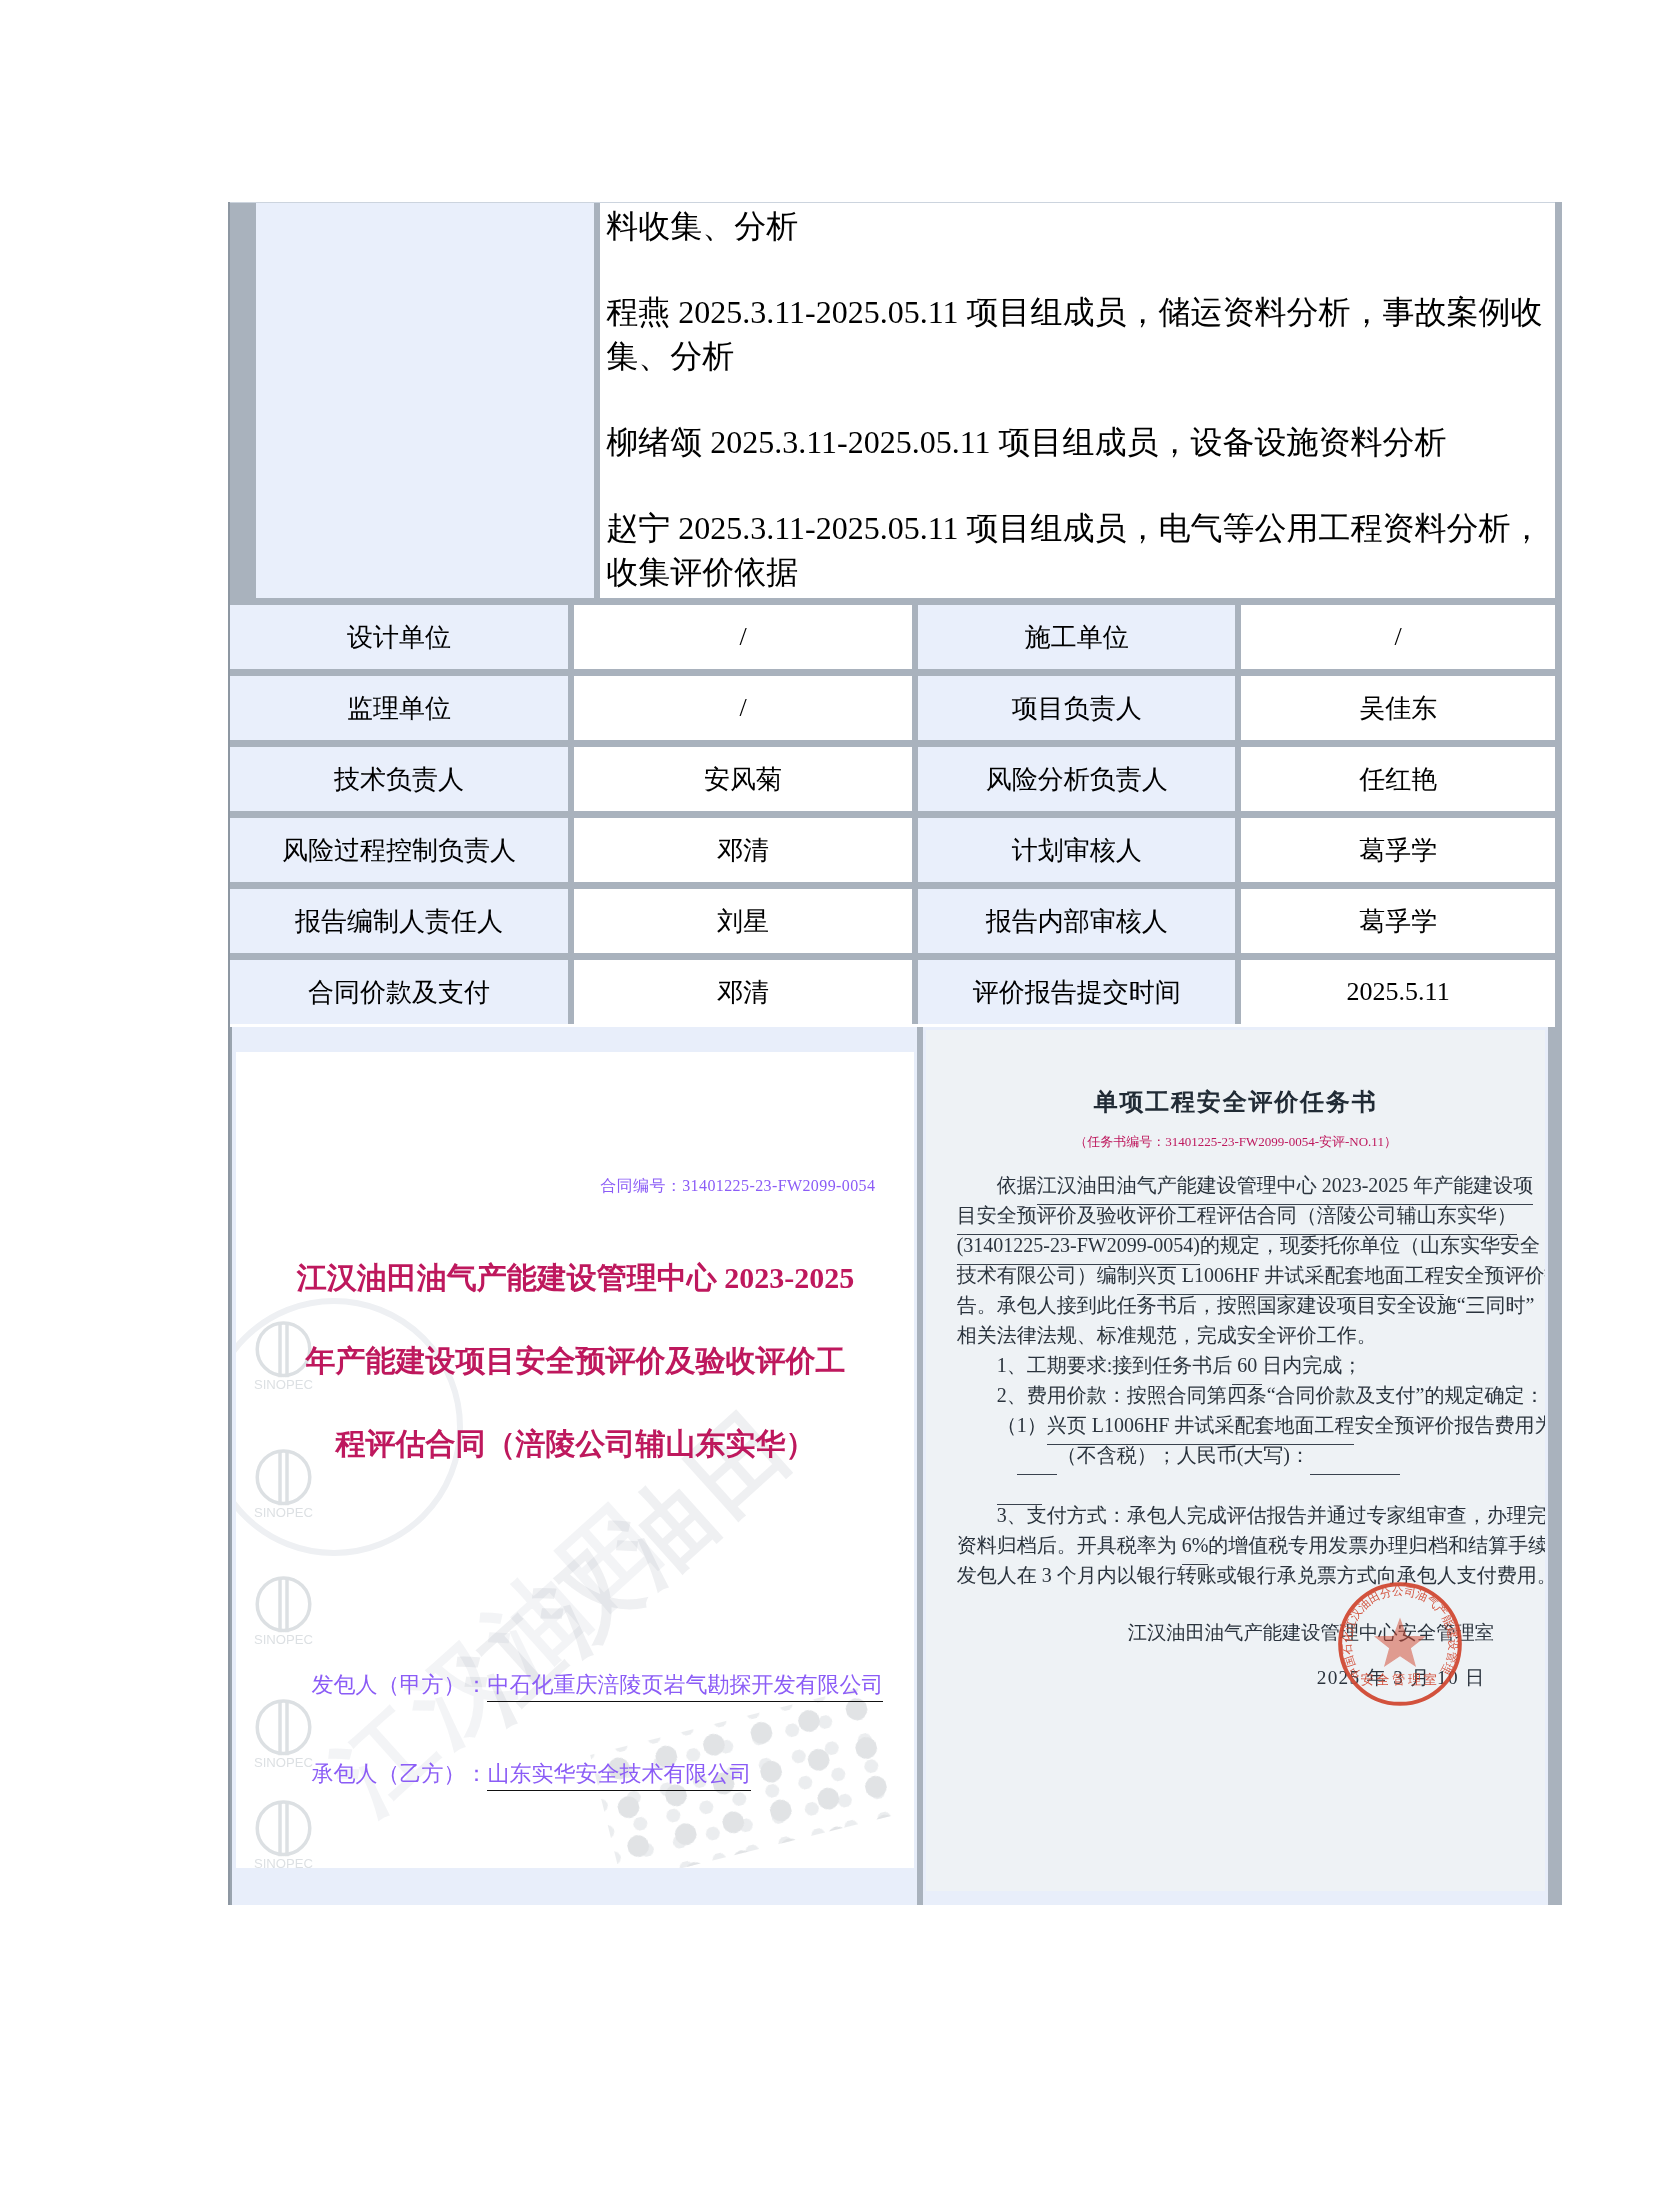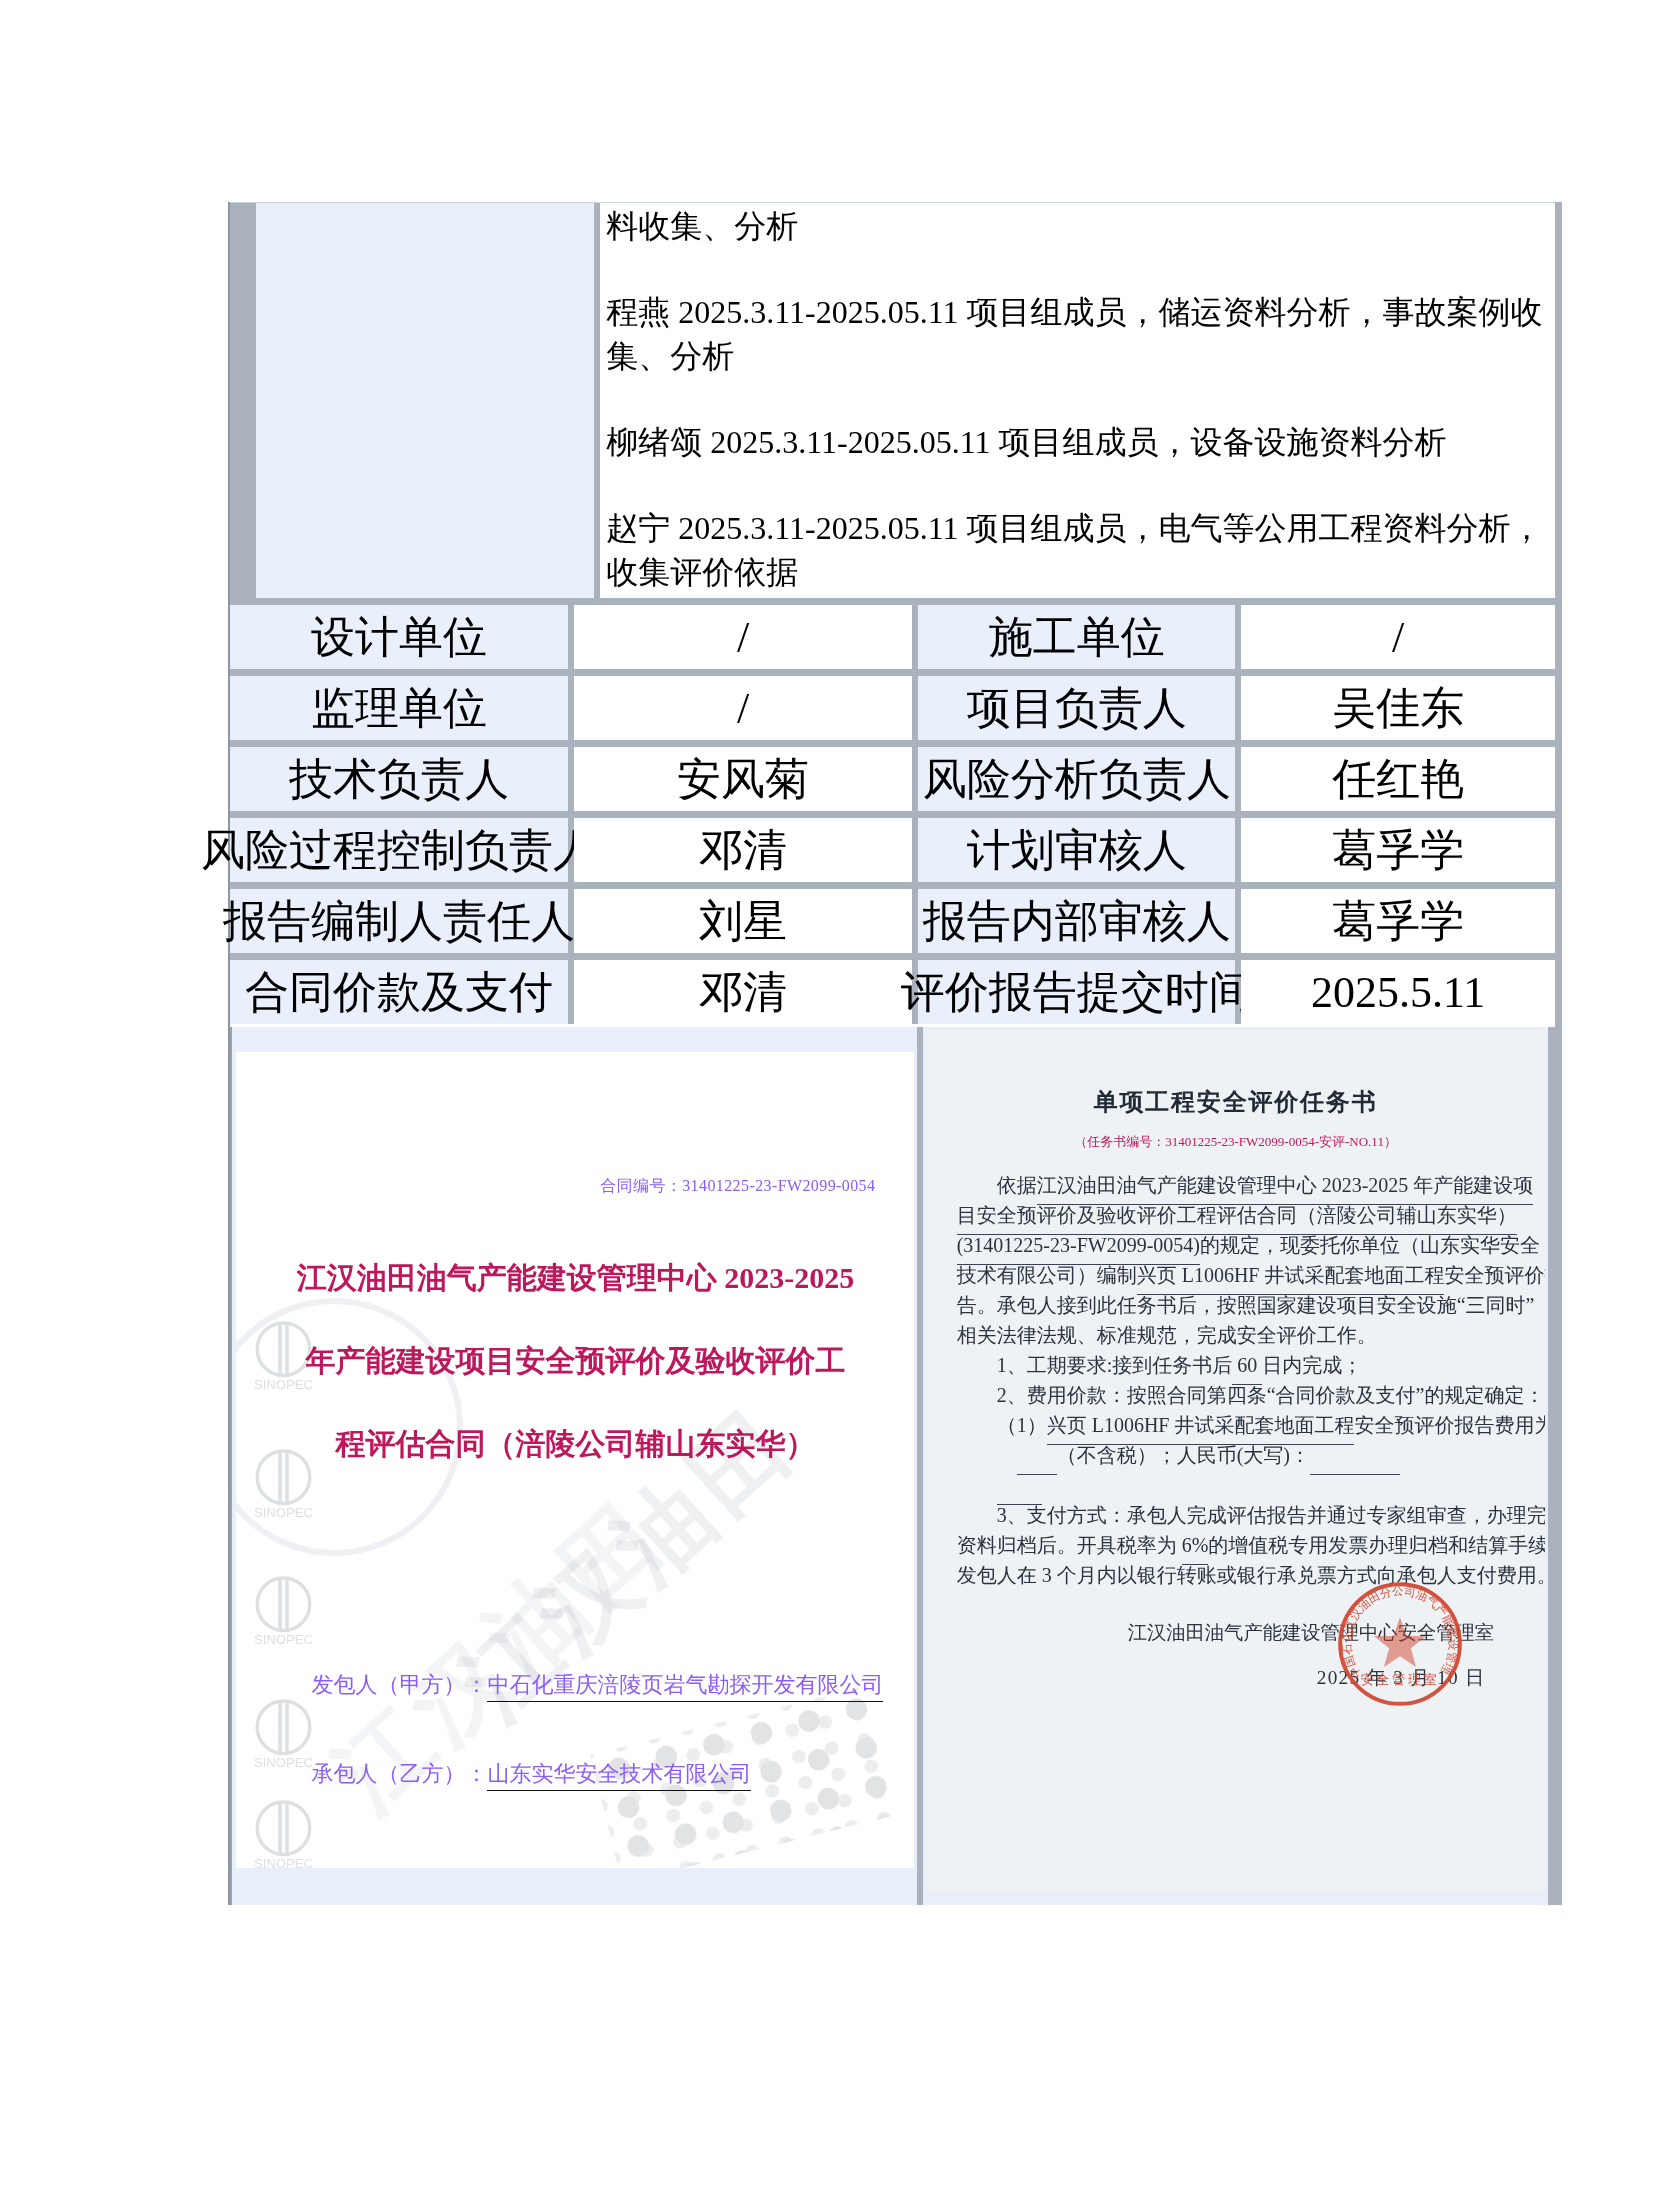--- a/index.html
+++ b/index.html
@@ -8,21 +8,21 @@
 
   
   .tbl{position:absolute;left:228px;top:202px;width:1325px;
        border-left:2.6px solid #8d97a2;border-right:7px solid #a9b2bd;}
   .bigrow{display:flex;gap:6.1px;background:#a9b2bd;height:395px;border-top:1.8px solid #ccd4de;padding-left:26px;}
   .bigrow .c1{width:338px;background:#e9effb;}
   .bigrow .c2{flex:1;background:#ffffff;padding:0.9px 4.4px 0 6.1px;font-size:32px;line-height:44px;}
   .bigrow .c2 p{margin:0 0 42px 0;word-break:break-word;}
   .sep{height:7px;background:#a9b2bd;}
   .row{display:flex;gap:6.1px;background:#a9b2bd;height:64px;}
-  .cell{display:flex;align-items:center;justify-content:center;font-size:44px;white-space:nowrap;}
+  .cell{display:flex;align-items:center;justify-content:center;font-size:26px;white-space:nowrap;}
   .lab{background:#e9effb;}
   .val{background:#ffffff;}
   .w1{width:338px;} .w2{width:338px;} .w3{width:317px;} .w4{flex:1;}
 
   
   .docs{margin-top:2.6px;height:878px;display:flex;background:#e8eefa;
         border-left:2.6px solid #9aa4ae;border-right:7px solid #a9b2bd;}
   .dleft{width:685px;position:relative;}
   .ddiv{width:6.1px;background:#a9b2bd;}
   .dright{flex:1;position:relative;}

